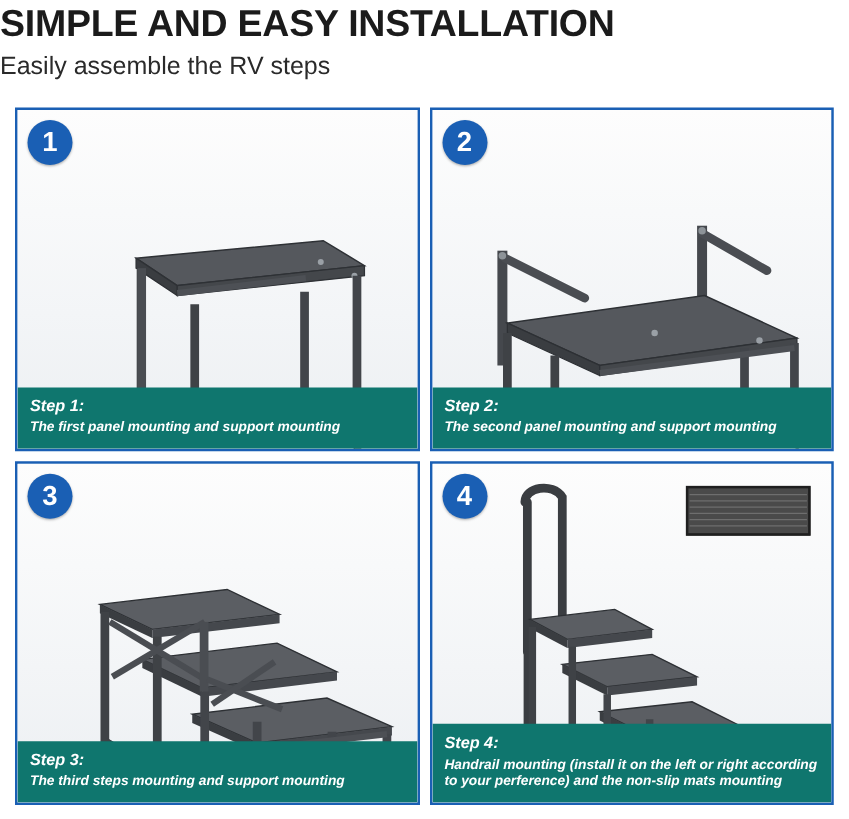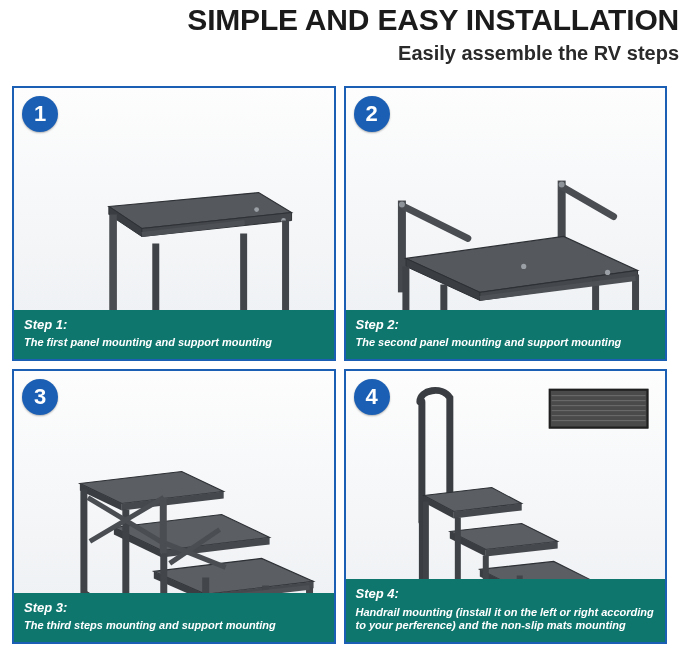--- a/index.html
+++ b/index.html
@@ -11,37 +11,37 @@
     overflow: hidden;
   }
   .page {
     position: relative;
     width: 679px; height: 655px;
     background: #ffffff;
     padding: 0;
   }
   
   .header {
-    text-align: right;
+    text-align: left;
     padding-top: 4px;
   }
   .title {
     font-size: 30px;
     font-weight: bold;
     color: #1b1b1b;
     letter-spacing: -0.2px;
     margin: 0;
     line-height: 1.08;
     white-space: nowrap;
   }
   .subtitle {
     font-size: 20px;
     color: #2a2a2a;
     margin: 6px 0 0 0;
-    font-weight: bold;
+    font-weight: normal;
     line-height: 1.1;
   }
   
   .grid {
     position: absolute;
     top: 86px;
     left: 12px;
     width: 655px;
     height: 558px;
     display: grid;

